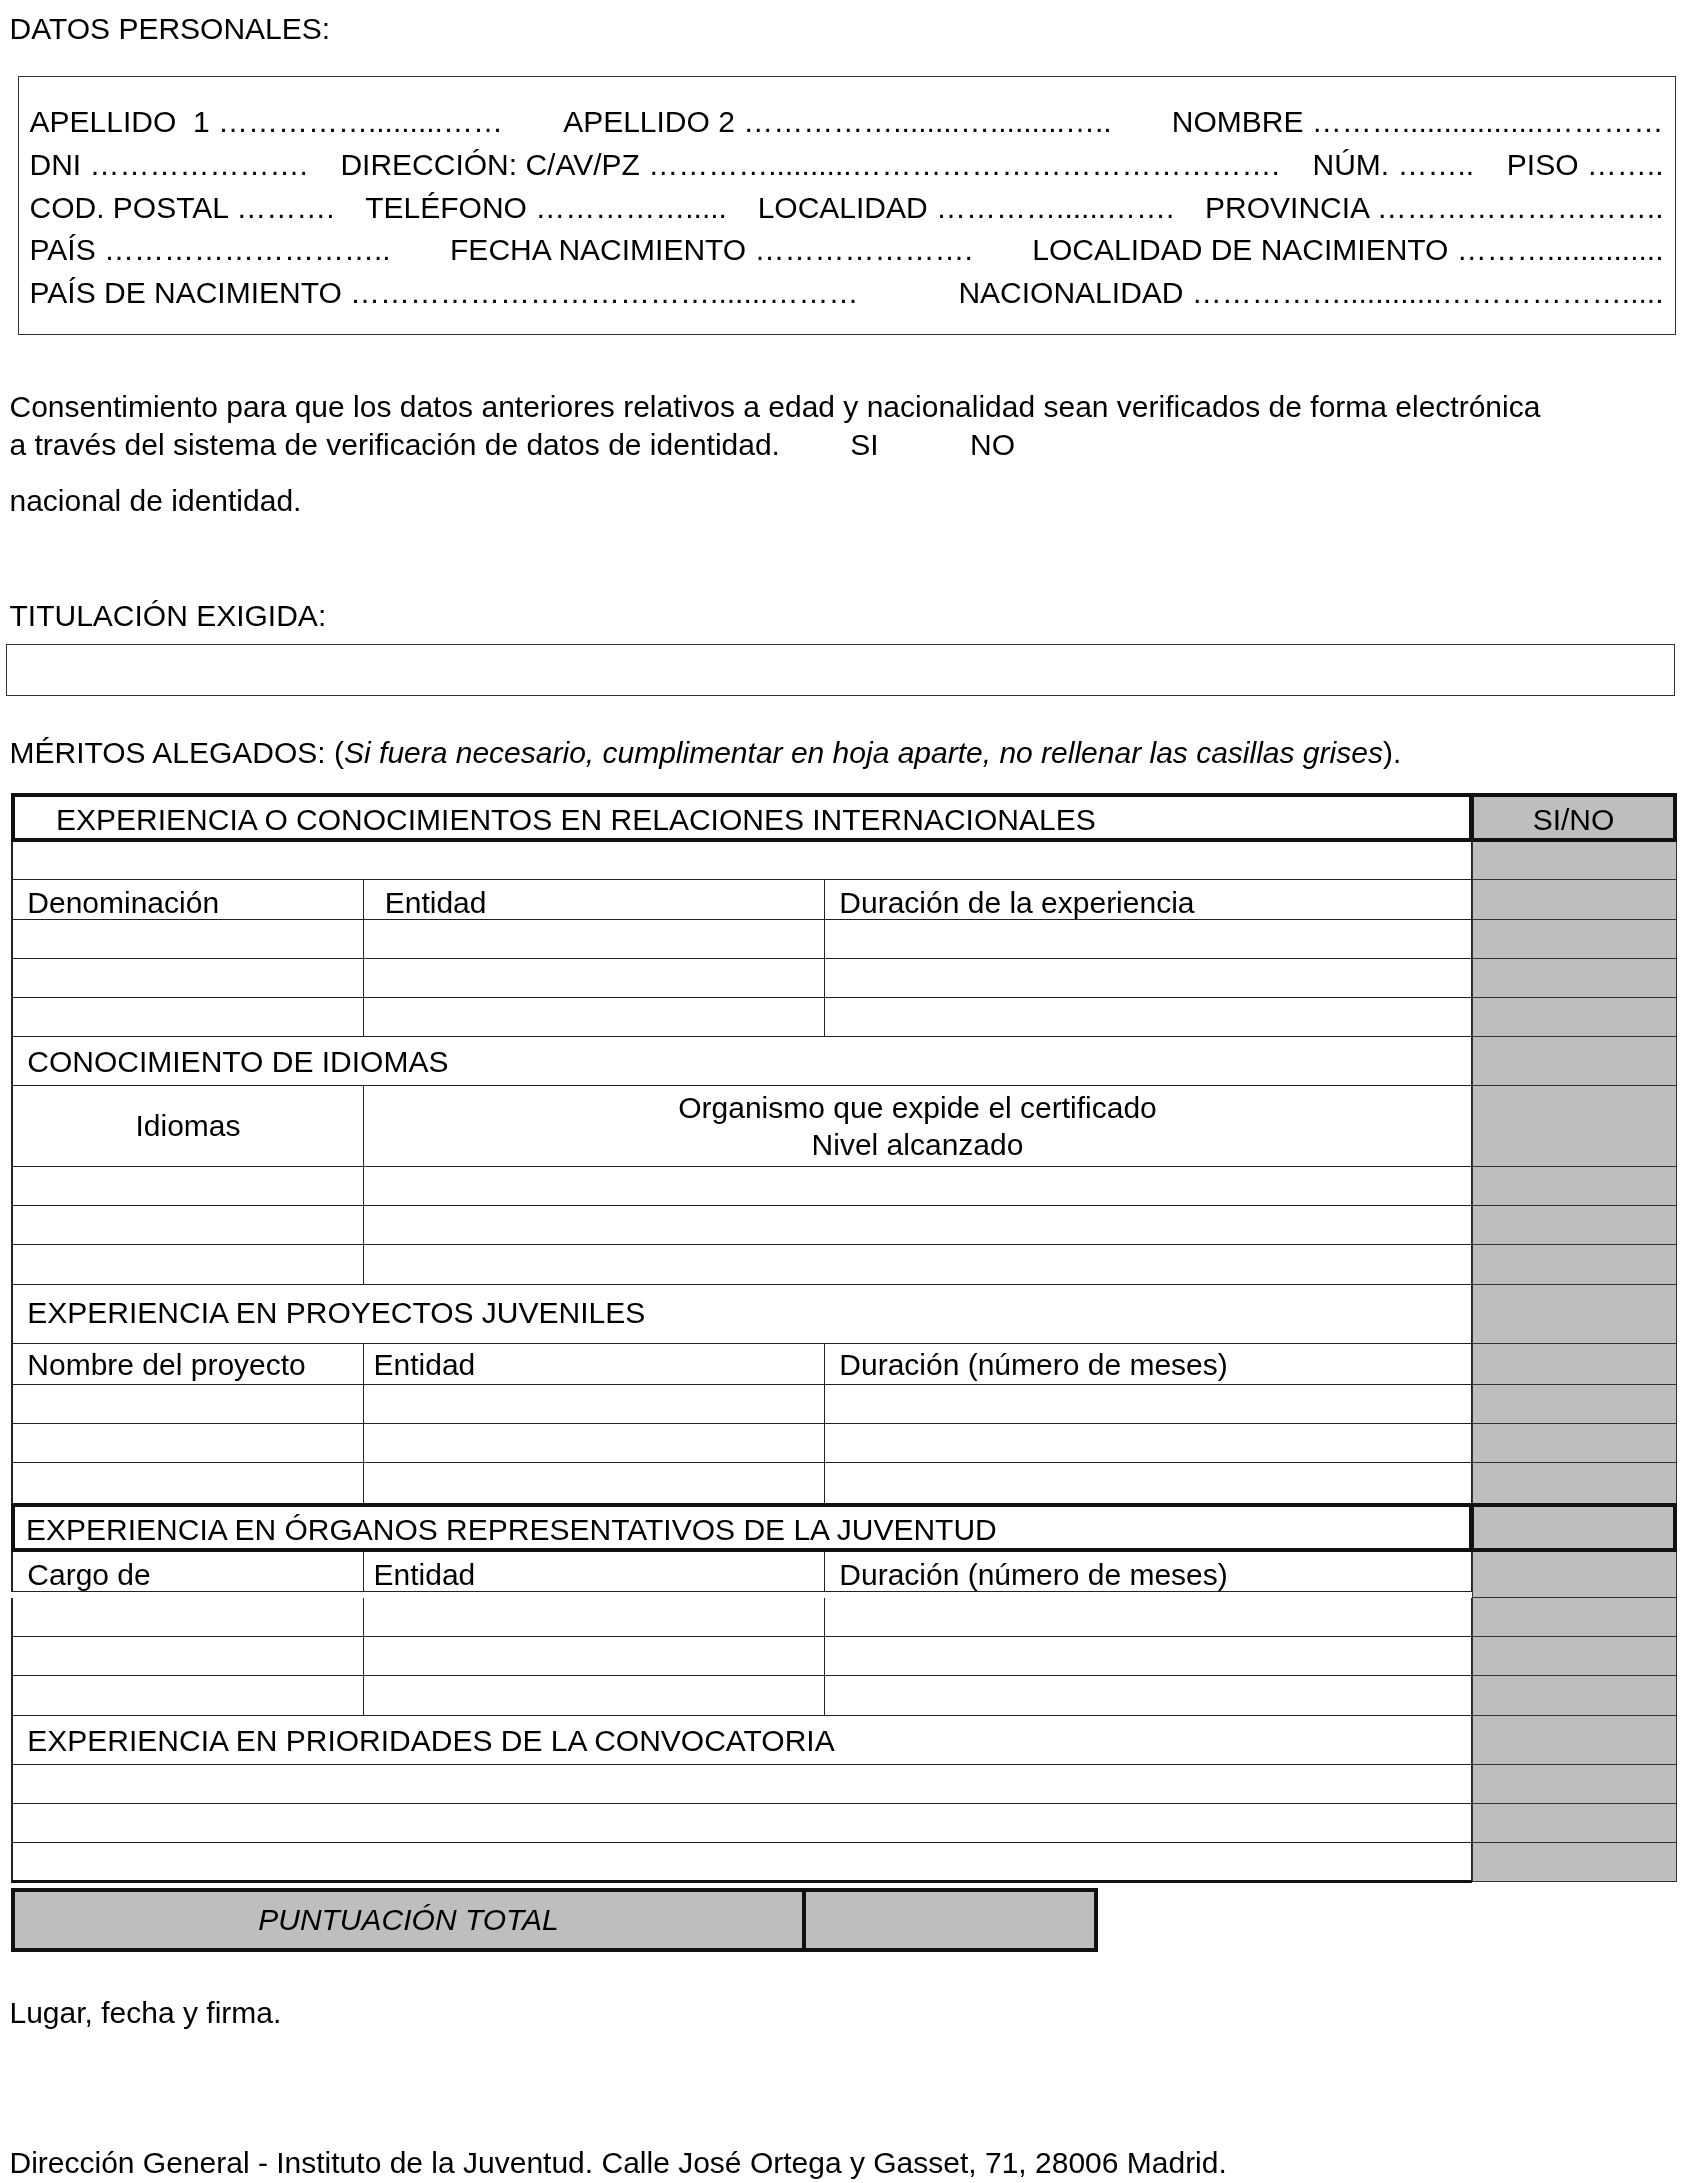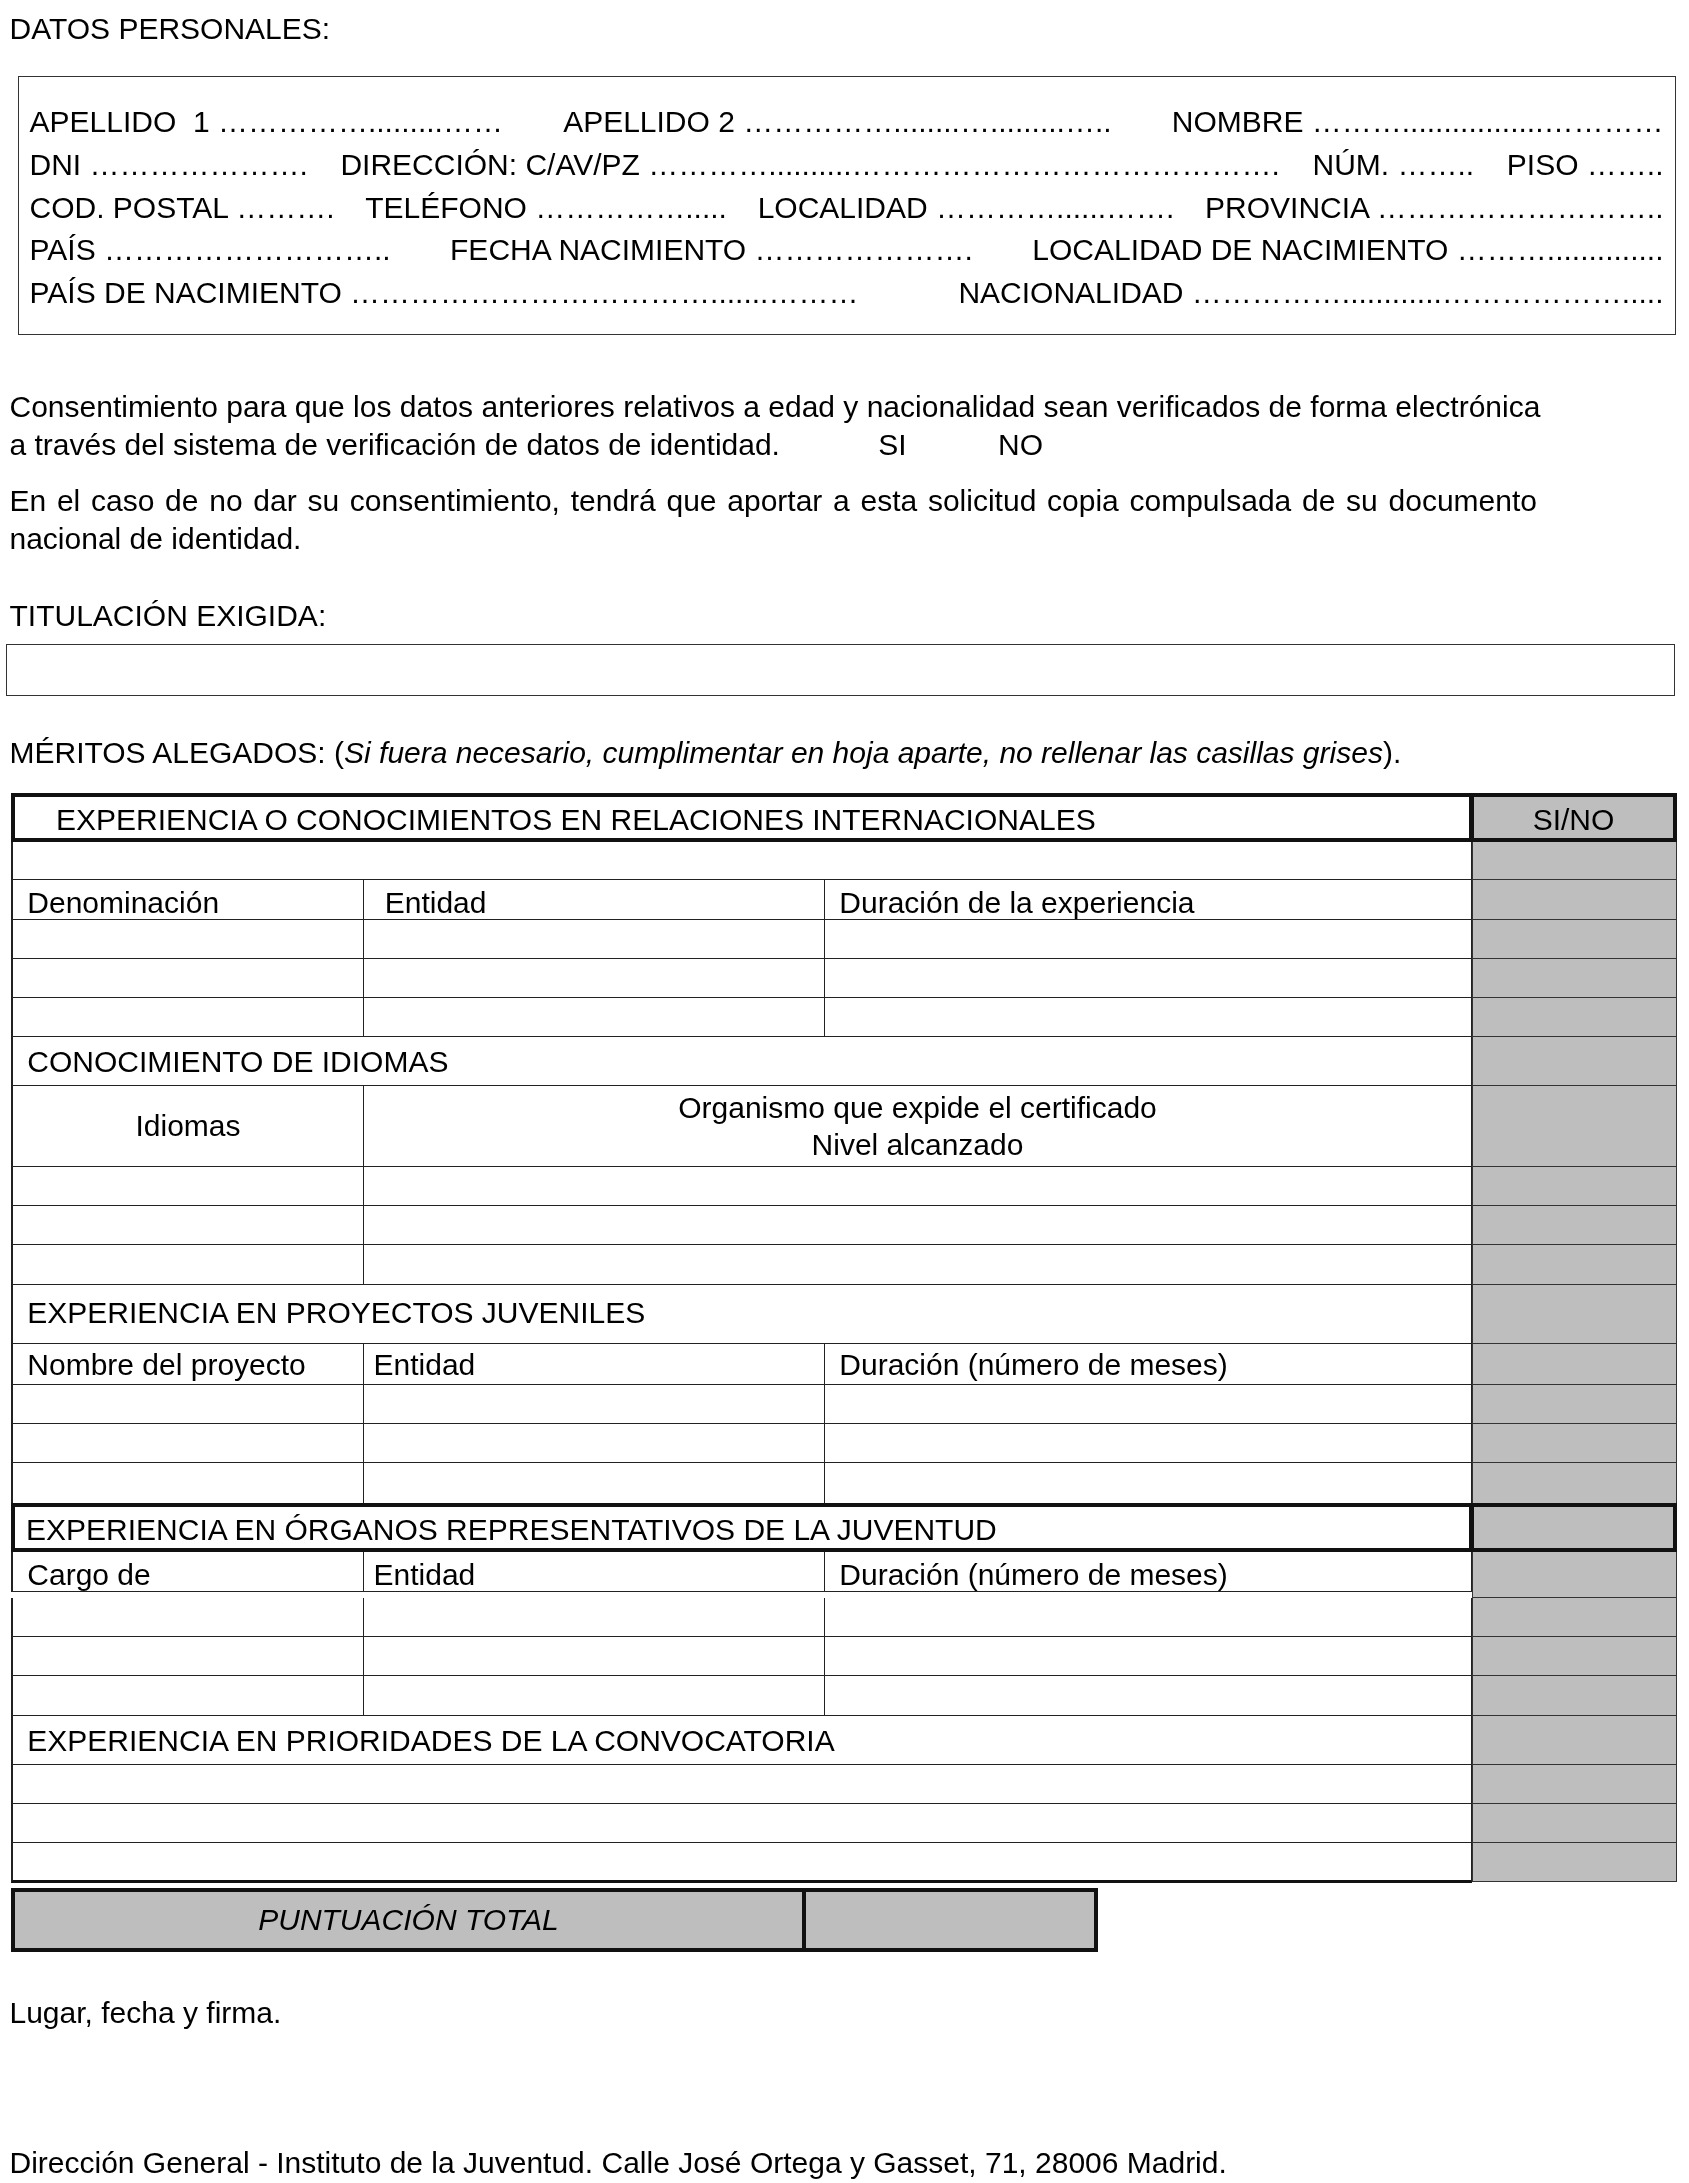--- a/index.html
+++ b/index.html
@@ -74,27 +74,26 @@
   <div class="pline" style="top:201px">
     <span>PAÍS DE NACIMIENTO ……………………………….......………</span>
     <span>NACIONALIDAD ……………............……………….....</span>
   </div>
 </div>
 
 <div class="para" style="top:388px">
   <div style="white-space:nowrap">Consentimiento para que los datos anteriores relativos a edad y nacionalidad sean verificados de forma electrónica</div>
   <div style="white-space:nowrap">
     <span>a través del sistema de verificación de datos de identidad.</span>
-    <span class="consent-opt" style="margin-left:90px">SI</span>
+    <span class="consent-opt" style="margin-left:62px">SI</span>
     <span class="consent-opt" style="margin-left:83px">NO</span>
   </div>
 </div>
 
 <div class="para" style="top:482px">
-  <div style="white-space:nowrap; word-spacing:2.4px">En el caso de no dar su consentimiento, tendrá que aportar a esta solicitud copia compulsada de su documento</div>
   <div style="white-space:nowrap">nacional de identidad.</div>
 </div>
 
 <div class="abs" style="left:9.5px; top:601px">TITULACIÓN  EXIGIDA:</div>
 <div class="tit-box"></div>
 
 <div class="abs merits-title">
   <span>MÉRITOS ALEGADOS: (</span><i>Si fuera necesario, cumplimentar en hoja aparte, no rellenar las casillas grises</i><span>).</span>
 </div>
 

